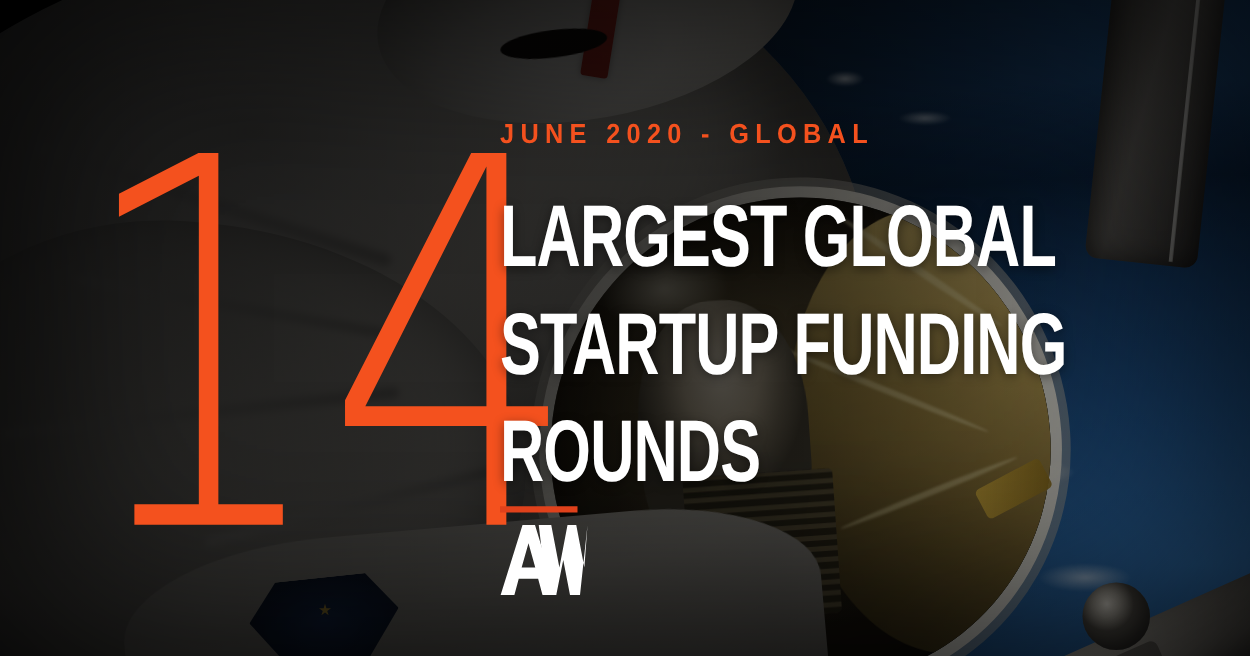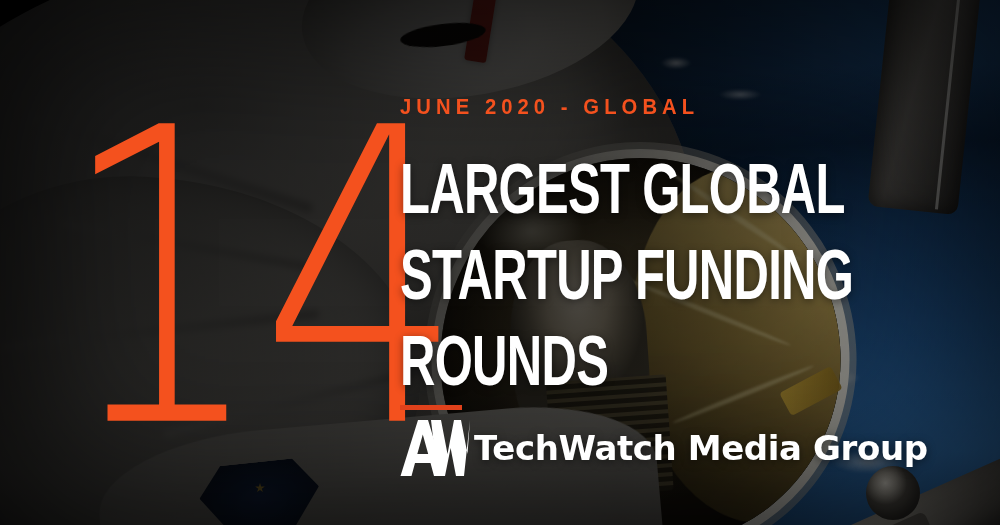--- a/index.html
+++ b/index.html
@@ -217,17 +217,16 @@
 
     <div class="brand">
       <div class="brand-mark">
         <svg viewBox="0 0 74 60" width="74" height="60" aria-hidden="true">
           <g fill="#ffffff">
             <path d="M20 2 L30 2 L47 58 L36 58 L32.5 45 L17 45 L13.5 58 L2.5 58 Z M19.3 36 L30.2 36 L24.8 16.5 Z"></path>
             <path d="M33 2 L43 2 L49.5 36 L56 2 L63 2 L69.5 36 L72 2 L72 2 L66 58 L58 58 L52.6 30 L47 58 L39.5 58 Z"></path>
           </g>
         </svg>
       </div>
-      <div class="brand-name">TechWatch Media Group</div>
     </div>
 
   </div>
 </div>
 
 </body></html>

